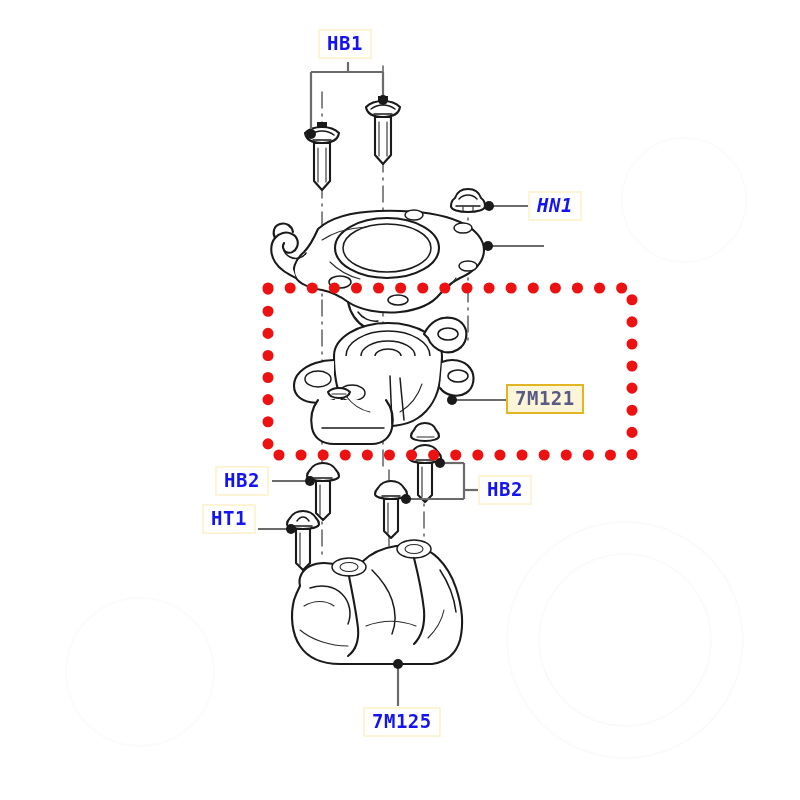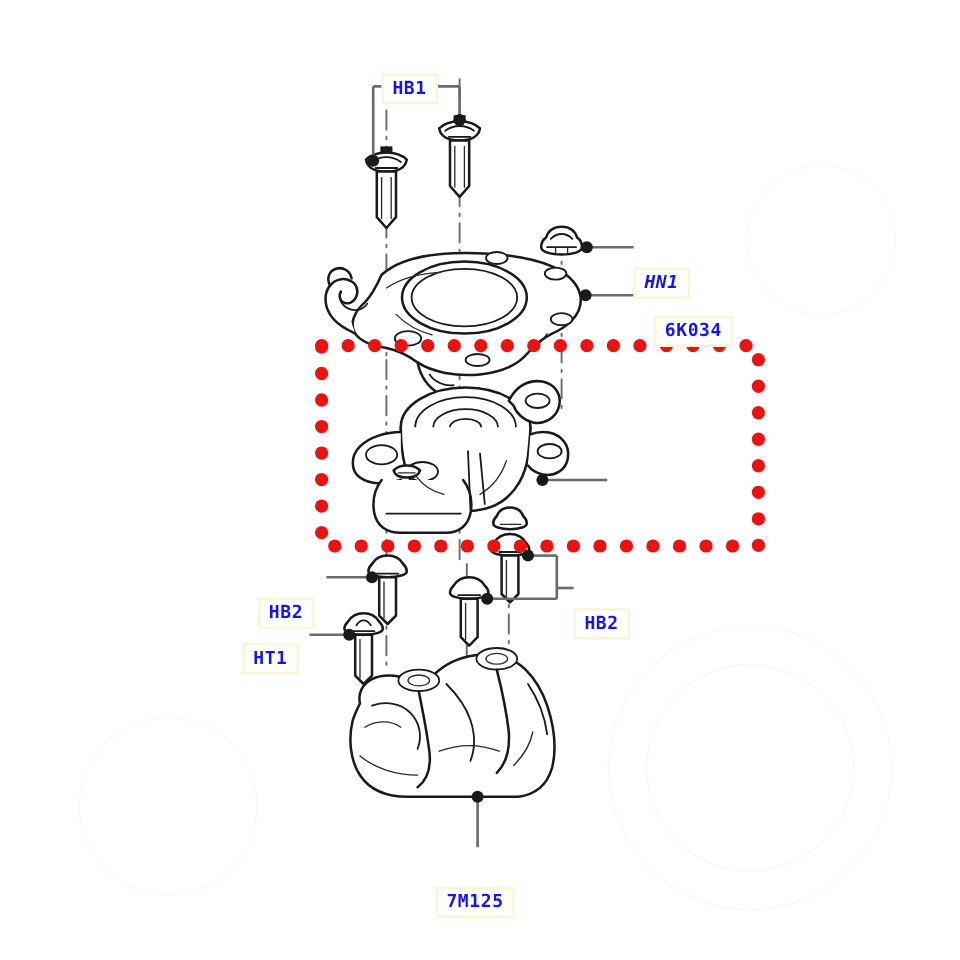--- a/index.html
+++ b/index.html
@@ -26,27 +26,26 @@
   .label {
     position: absolute;
     box-sizing: border-box;
     display: flex;
     align-items: center;
     justify-content: center;
     background: #ffffff;
     border: 2px solid #fdf3d5;
     color: #1414f0;
     font-weight: bold;
-    font-size: 15px;
+    font-size: 19px;
     letter-spacing: 0.5px;
     line-height: 1;
     padding: 3px 7px 4px 7px;
     white-space: nowrap;
     user-select: none;
-    margin-top: 32px;
   }
   .label.highlight {
     background: #fcf5d8;
     border: 2px solid #e3b424;
     color: #5a5a86;
   }
 </style>
 </head>
 <body>
 
@@ -336,22 +335,22 @@
 
     <g>
       <rect x="268" y="288" width="364" height="167" fill="none" stroke="#ee1111" stroke-width="11" stroke-linecap="round" stroke-dasharray="0.1 22"></rect>
     </g>
   </svg>
 
   <div class="label" style="left:318px; top:29px;">HB1</div>
 
   <div class="label" style="left:528px; top:191px;font-style:italic;">HN1</div>
 
-  <div class="label" style="left:545px; top:231px;">6K034</div>
-
+
+  <div class="label highlight" style="left:506px; top:384px;">7M121</div>
 
   <div class="label" style="left:215px; top:466px;">HB2</div>
 
   <div class="label" style="left:478px; top:475px;">HB2</div>
 
   <div class="label" style="left:202px; top:504px;">HT1</div>
 
   <div class="label" style="left:363px; top:707px;text-align:center;">7M125</div>
 
 </div>

